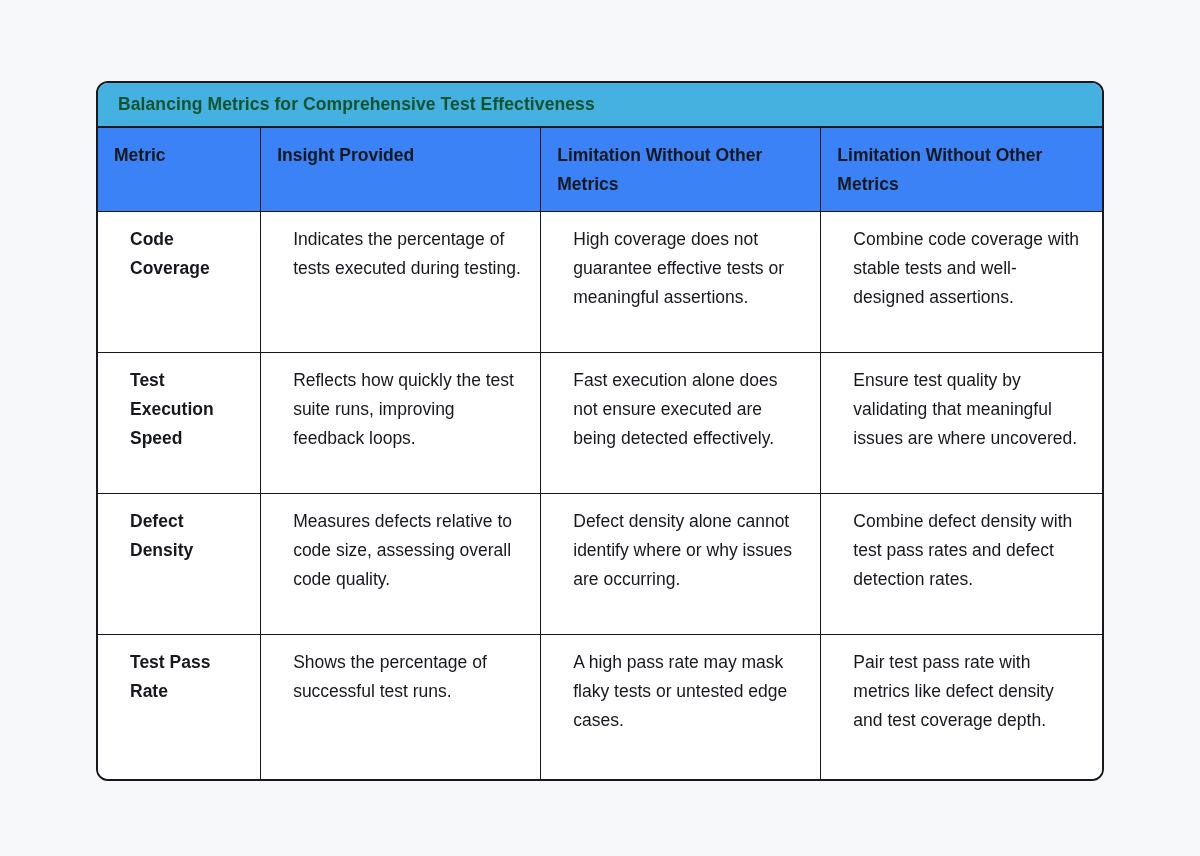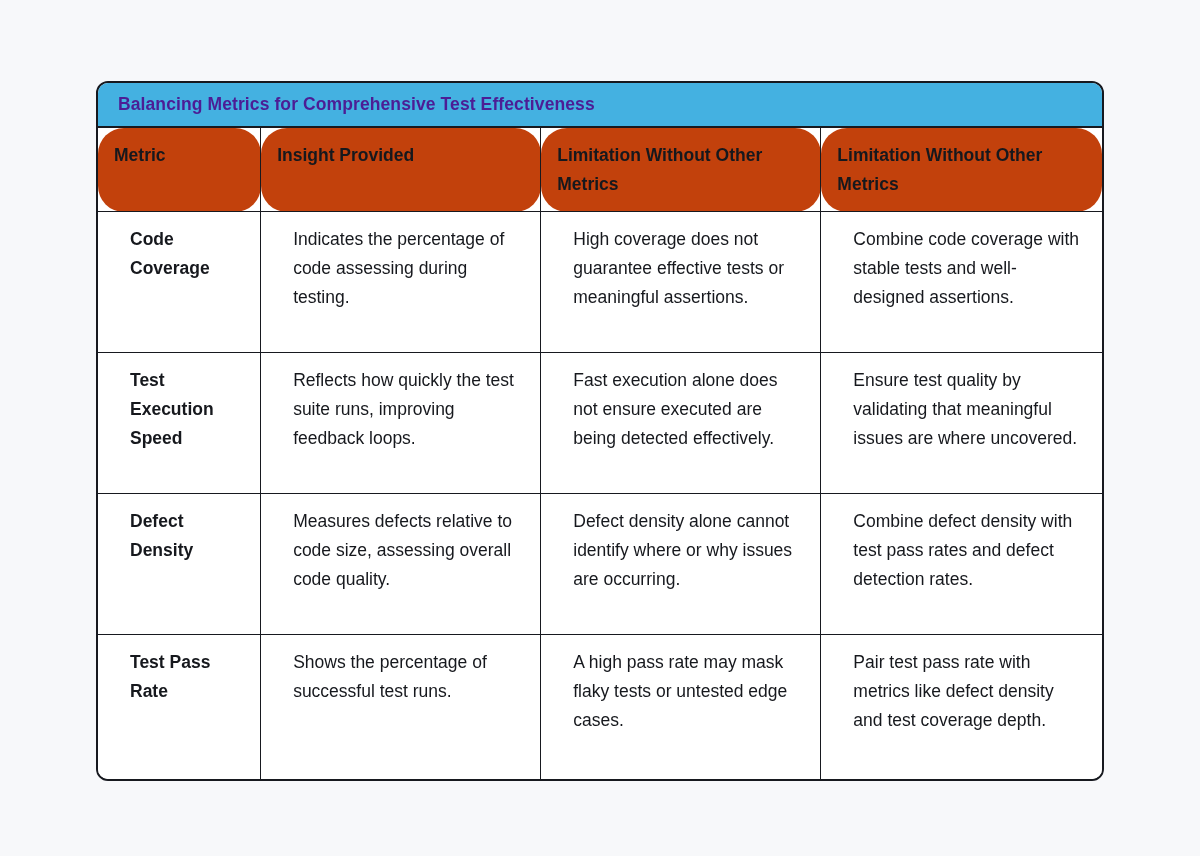--- a/index.html
+++ b/index.html
@@ -29,21 +29,21 @@
     background: #ffffff;
   }
   .title-bar {
     box-sizing: border-box;
     height: 45px;
     background: #44b1e1;
     border-bottom: 2px solid #17191f;
     display: flex;
     align-items: center;
     padding: 4px 20px;
-    color: #4c1d95;
+    color: #14532d;
     font-size: 17.5px;
     font-weight: 700;
     letter-spacing: 0.1px;
   }
   table.metrics {
     width: 100%;
     border-collapse: collapse;
     table-layout: fixed;
   }
   table.metrics th,
@@ -54,25 +54,24 @@
     padding: 13px 18px 12px 16px;
     font-size: 17.5px;
     line-height: 1.66;
     border-left: 1.5px solid #17191f;
   }
   table.metrics th:first-child,
   table.metrics td:first-child {
     border-left: none;
   }
   table.metrics thead th {
-    background: #c2410c;
+    background: #3b82f6;
     font-weight: 700;
     height: 82px;
     border-bottom: 1.5px solid #17191f;
-    border-radius: 26px;
   }
   table.metrics tbody td {
     background: #ffffff;
     height: 141px;
     border-bottom: 1.5px solid #17191f;
     padding-left: 32px;
   }
   table.metrics tbody tr:last-child td {
     border-bottom: none;
     height: 144px;
@@ -97,21 +96,21 @@
         <tr id="header-row">
             <th>Metric</th>
             <th>Insight Provided</th>
             <th>Limitation Without Other Metrics</th>
             <th>Limitation Without Other Metrics</th>
           </tr>
       </thead>
       <tbody id="table-body">
           <tr>
             <td class="metric">Code Coverage</td>
-            <td>Indicates the percentage of code assessing during testing.</td>
+            <td>Indicates the percentage of tests executed during testing.</td>
             <td>High coverage does not guarantee effective tests or meaningful assertions.</td>
             <td>Combine code coverage with stable tests and well-designed assertions.</td>
           </tr>
           <tr>
             <td class="metric">Test Execution Speed</td>
             <td>Reflects how quickly the test suite runs, improving feedback loops.</td>
             <td>Fast execution alone does not ensure executed are being detected effectively.</td>
             <td>Ensure test quality by validating that meaningful issues are where uncovered.</td>
           </tr>
           <tr>

